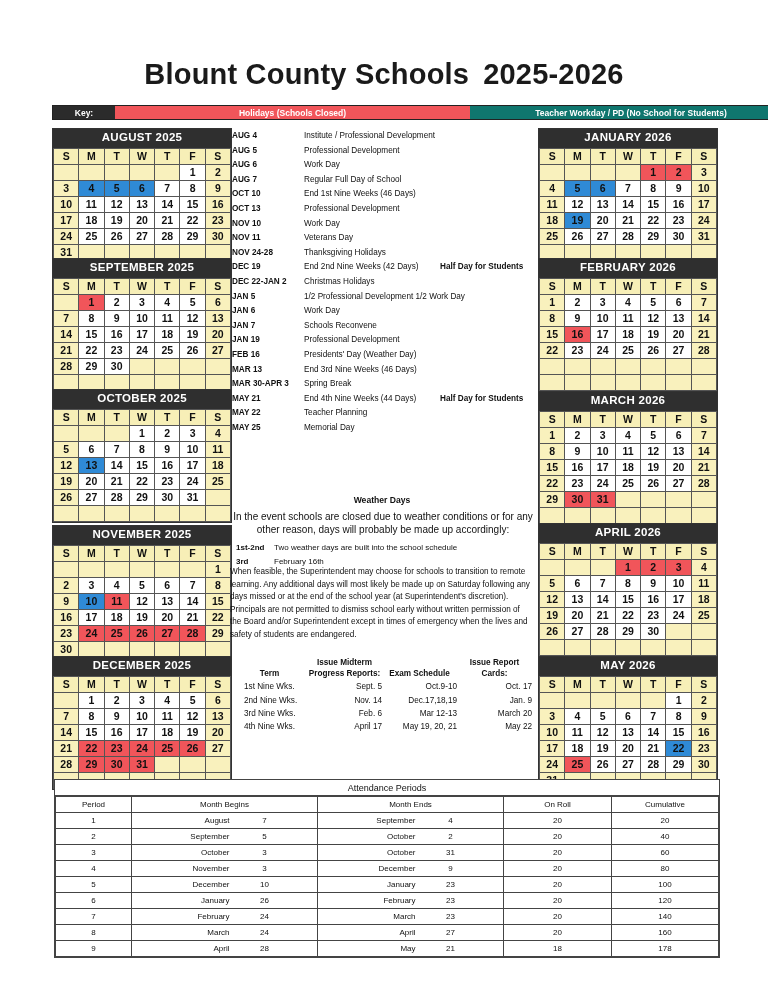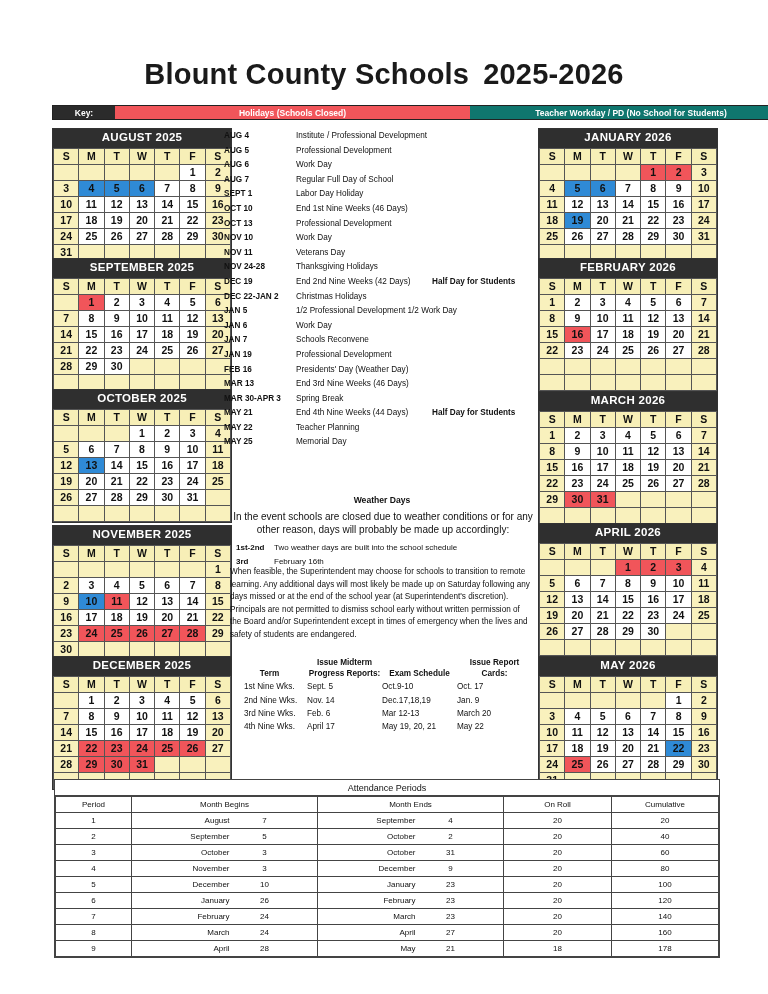--- a/index.html
+++ b/index.html
@@ -64,21 +64,21 @@
   #cal-dec{left:52px;top:656px;}
   
   #cal-jan{left:538px;top:128px;}
   #cal-feb{left:538px;top:258px;}
   #cal-mar{left:538px;top:391px;}
   #cal-apr{left:538px;top:523px;}
   #cal-may{left:538px;top:656px;}
 
   
   .events{
-    position:absolute;left:224px;top:129px;width:300px;
+    position:absolute;left:232px;top:129px;width:300px;
   }
   .ev{display:flex;font-size:8.2px;line-height:14.6px;color:#111;}
   .ev .d{width:72px;flex:0 0 72px;font-weight:600;}
   .ev .n{flex:1;}
   .ev .half{width:92px;flex:0 0 92px;font-weight:600;}
 
   
   .wx-title{
     position:absolute;left:232px;top:495px;width:300px;text-align:center;
     font-size:8.6px;font-weight:bold;
@@ -96,21 +96,21 @@
   }
 
   
   .terms{position:absolute;left:232px;top:656px;width:300px;}
   table.termtbl{border-collapse:collapse;width:100%;table-layout:fixed;}
   table.termtbl th{
     font-size:8.2px;font-weight:bold;text-align:center;padding:1px 0;
     vertical-align:bottom;line-height:11px;
   }
   table.termtbl td{
-    font-size:8.2px;text-align:left;padding:1.2px 0;line-height:11px;
+    font-size:8.2px;text-align:right;padding:1.2px 0;line-height:11px;
   }
   table.termtbl td.lbl{text-align:left;padding-left:12px;}
 
   
   .attend{
     position:absolute;left:54px;top:779px;width:666px;
     border:1px solid #444;box-sizing:border-box;background:#fff;
   }
   .attend .at-title{
     text-align:center;font-size:9px;padding:2.5px 0;border-bottom:1px solid #444;
@@ -872,24 +872,20 @@
         <div class="d">AUG 5</div>
         <div class="n">Professional Development</div>
       </div>
       <div class="ev">
         <div class="d">AUG 6</div>
         <div class="n">Work Day</div>
       </div>
       <div class="ev">
         <div class="d">AUG 7</div>
         <div class="n">Regular Full Day of School</div>
-      </div>
-      <div class="ev">
-        <div class="d">SEPT 1</div>
-        <div class="n">Labor Day Holiday</div>
       </div>
       <div class="ev">
         <div class="d">OCT 10</div>
         <div class="n">End 1st Nine Weeks (46 Days)</div>
       </div>
       <div class="ev">
         <div class="d">OCT 13</div>
         <div class="n">Professional Development</div>
       </div>
       <div class="ev">

